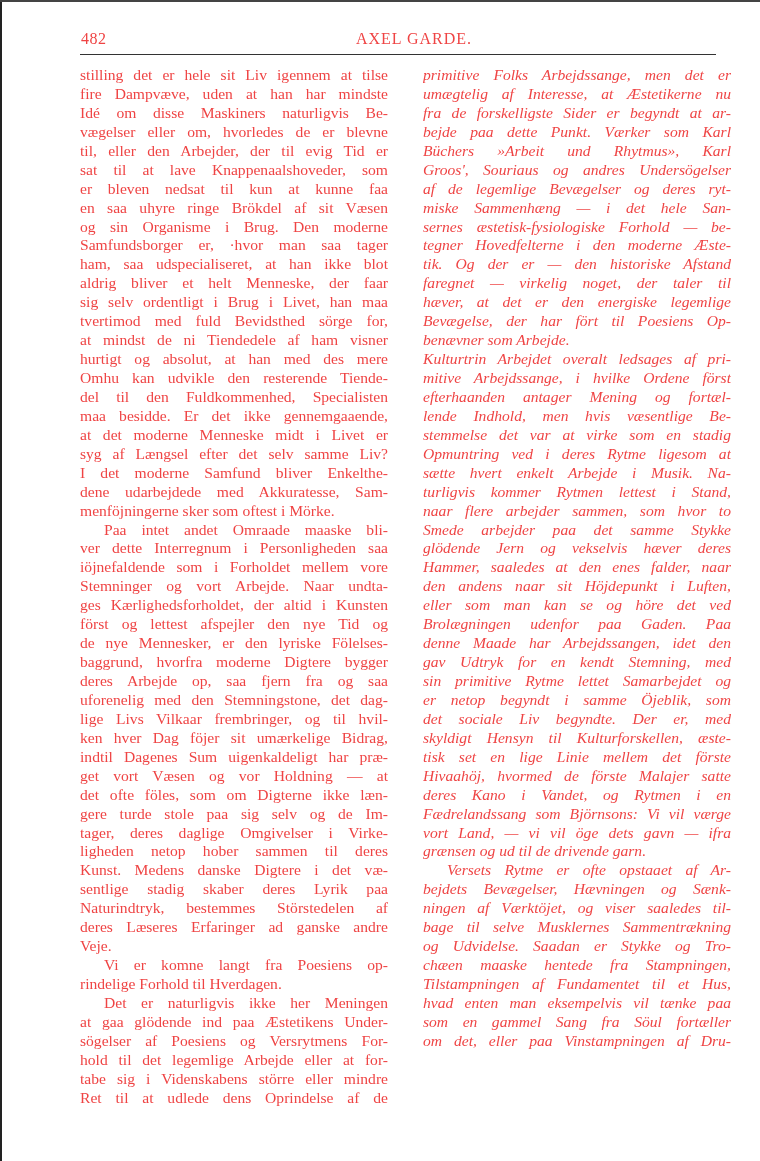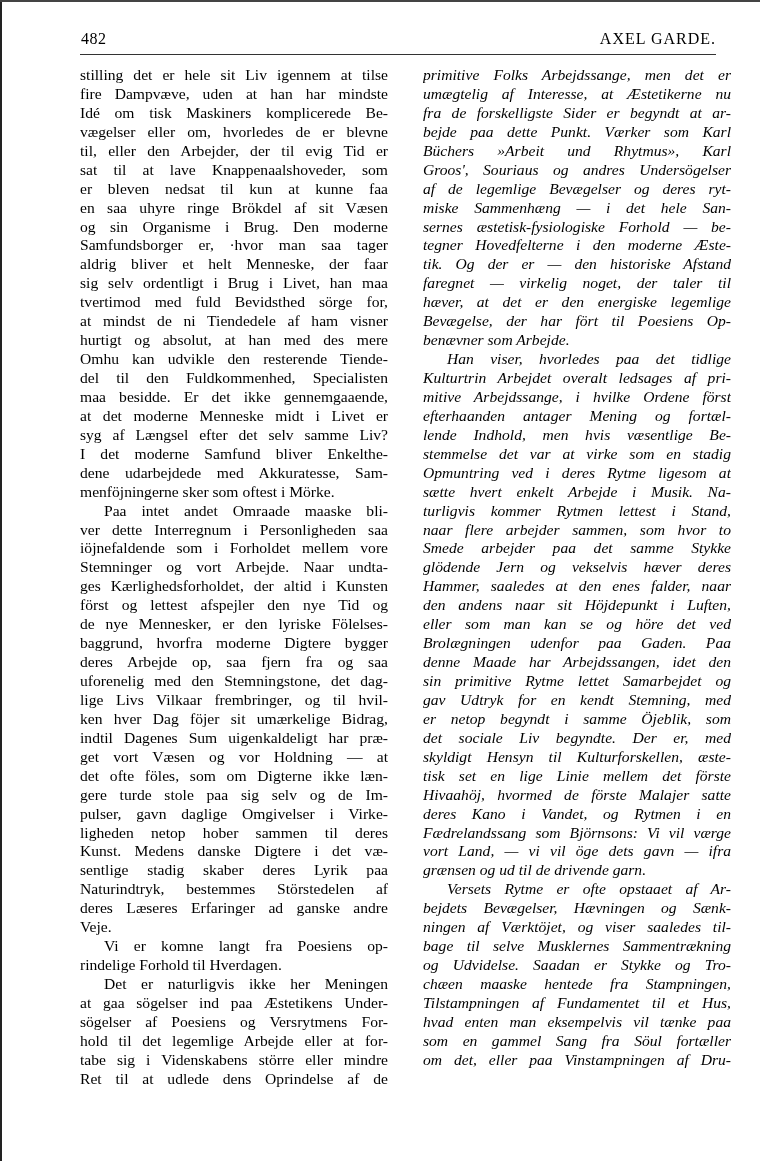--- a/index.html
+++ b/index.html
@@ -1,25 +1,25 @@
 <!DOCTYPE html>
 <html><head>
   <meta charset="utf-8">
   <style>
     html, body { margin: 0; padding: 0; background: #ffffff; }
     body { width: 760px; height: 1161px; position: relative; overflow: hidden; }
     .edge-left { position: absolute; left: 0; top: 0; width: 2px; height: 1161px; background: #222; }
     .edge-top { position: absolute; left: 0; top: 0; width: 760px; height: 2px; background: #444; }
     .page {
       position: absolute; left: 80px; top: 0; width: 636px; height: 1161px;
-      font-family: "Liberation Serif", "DejaVu Serif", serif; color: #000000;
+      font-family: "Liberation Serif", "DejaVu Serif", serif; color: #ef4444;
     }
     .header { position: absolute; left: 0; top: 28px; width: 636px; height: 24px; }
     .page-num { position: absolute; left: 1px; top: 2px; font-size: 16px; letter-spacing: 0.5px; }
-    .running-head { position: absolute; left: 0; width: 636px; top: 2px; text-align: right; font-size: 16px; letter-spacing: 1px; }
+    .running-head { position: absolute; left: 16px; width: 636px; top: 2px; text-align: center; font-size: 16px; letter-spacing: 1px; }
     .rule { position: absolute; left: 0; top: 54px; width: 636px; height: 1px; background: #333; }
     .col {
       position: absolute; top: 66px; width: 308px;
       font-size: 15.6px; line-height: 18.95px; text-align: justify;
     }
     .col-left { left: 0; }
     .col-right { left: 343px; font-style: italic; }
     .line { display: block; white-space: nowrap; text-align: justify; text-align-last: justify; height: 18.95px; overflow: hidden; }
     .line.last { text-align-last: left; }
     .line.indent { padding-left: 24px; }
@@ -33,28 +33,29 @@
 <div class="page">
   <div class="header">
     <span class="page-num">482</span>
     <span class="running-head">AXEL GARDE.</span>
   </div>
   <div class="rule"></div>
 
   <div class="col col-left" id="col-left">
       <span class="line">stilling det er hele sit Liv igennem at tilse</span>
       <span class="line">fire Dampvæve, uden at han har mindste</span>
-      <span class="line">Idé om tisk Maskiners komplicerede Be-</span>
+      <span class="line">Idé om disse Maskiners naturligvis Be-</span>
       <span class="line">vægelser eller om, hvorledes de er blevne</span>
       <span class="line">til, eller den Arbejder, der til evig Tid er</span>
       <span class="line">sat til at lave Knappenaalshoveder, som</span>
       <span class="line">er bleven nedsat til kun at kunne faa</span>
       <span class="line">en saa uhyre ringe Brökdel af sit Væsen</span>
       <span class="line">og sin Organisme i Brug. Den moderne</span>
       <span class="line">Samfundsborger er, ·hvor man saa tager</span>
+      <span class="line">ham, saa udspecialiseret, at han ikke blot</span>
       <span class="line">aldrig bliver et helt Menneske, der faar</span>
       <span class="line">sig selv ordentligt i Brug i Livet, han maa</span>
       <span class="line">tvertimod med fuld Bevidsthed sörge for,</span>
       <span class="line">at mindst de ni Tiendedele af ham visner</span>
       <span class="line">hurtigt og absolut, at han med des mere</span>
       <span class="line">Omhu kan udvikle den resterende Tiende-</span>
       <span class="line">del til den Fuldkommenhed, Specialisten</span>
       <span class="line">maa besidde. Er det ikke gennemgaaende,</span>
       <span class="line">at det moderne Menneske midt i Livet er</span>
       <span class="line">syg af Længsel efter det selv samme Liv?</span>
@@ -70,31 +71,31 @@
       <span class="line">de nye Mennesker, er den lyriske Fölelses-</span>
       <span class="line">baggrund, hvorfra moderne Digtere bygger</span>
       <span class="line">deres Arbejde op, saa fjern fra og saa</span>
       <span class="line">uforenelig med den Stemningstone, det dag-</span>
       <span class="line">lige Livs Vilkaar frembringer, og til hvil-</span>
       <span class="line">ken hver Dag föjer sit umærkelige Bidrag,</span>
       <span class="line">indtil Dagenes Sum uigenkaldeligt har præ-</span>
       <span class="line">get vort Væsen og vor Holdning — at</span>
       <span class="line">det ofte föles, som om Digterne ikke læn-</span>
       <span class="line">gere turde stole paa sig selv og de Im-</span>
-      <span class="line">pulser, gavn daglige Omgivelser i Virke-</span>
+      <span class="line">tager, deres daglige Omgivelser i Virke-</span>
       <span class="line">ligheden netop hober sammen til deres</span>
       <span class="line">Kunst. Medens danske Digtere i det væ-</span>
       <span class="line">sentlige stadig skaber deres Lyrik paa</span>
       <span class="line">Naturindtryk, bestemmes Störstedelen af</span>
       <span class="line">deres Læseres Erfaringer ad ganske andre</span>
       <span class="line last">Veje.</span>
       <span class="line indent">Vi er komne langt fra Poesiens op-</span>
       <span class="line last">rindelige Forhold til Hverdagen.</span>
       <span class="line indent">Det er naturligvis ikke her Meningen</span>
-      <span class="line">at gaa sögelser ind paa Æstetikens Under-</span>
+      <span class="line">at gaa glödende ind paa Æstetikens Under-</span>
       <span class="line">sögelser af Poesiens og Versrytmens For-</span>
       <span class="line">hold til det legemlige Arbejde eller at for-</span>
       <span class="line">tabe sig i Videnskabens större eller mindre</span>
       <span class="line">Ret til at udlede dens Oprindelse af de</span>
     </div>
   <div class="col col-right" id="col-right">
       <span class="line">primitive Folks Arbejdssange, men det er</span>
       <span class="line">umægtelig af Interesse, at Æstetikerne nu</span>
       <span class="line">fra de forskelligste Sider er begyndt at ar-</span>
       <span class="line">bejde paa dette Punkt. Værker som Karl</span>
@@ -102,39 +103,38 @@
       <span class="line">Groos', Souriaus og andres Undersögelser</span>
       <span class="line">af de legemlige Bevægelser og deres ryt-</span>
       <span class="line">miske Sammenhæng — i det hele San-</span>
       <span class="line">sernes æstetisk-fysiologiske Forhold — be-</span>
       <span class="line">tegner Hovedfelterne i den moderne Æste-</span>
       <span class="line">tik. Og der er — den historiske Afstand</span>
       <span class="line">faregnet — virkelig noget, der taler til</span>
       <span class="line">hæver, at det er den energiske legemlige</span>
       <span class="line">Bevægelse, der har fört til Poesiens Op-</span>
       <span class="line last">benævner som Arbejde.</span>
-      <span class="line indent">Han viser, hvorledes paa det tidlige</span>
       <span class="line">Kulturtrin Arbejdet overalt ledsages af pri-</span>
       <span class="line">mitive Arbejdssange, i hvilke Ordene först</span>
       <span class="line">efterhaanden antager Mening og fortæl-</span>
       <span class="line">lende Indhold, men hvis væsentlige Be-</span>
       <span class="line">stemmelse det var at virke som en stadig</span>
       <span class="line">Opmuntring ved i deres Rytme ligesom at</span>
       <span class="line">sætte hvert enkelt Arbejde i Musik. Na-</span>
       <span class="line">turligvis kommer Rytmen lettest i Stand,</span>
       <span class="line">naar flere arbejder sammen, som hvor to</span>
       <span class="line">Smede arbejder paa det samme Stykke</span>
       <span class="line">glödende Jern og vekselvis hæver deres</span>
       <span class="line">Hammer, saaledes at den enes falder, naar</span>
       <span class="line">den andens naar sit Höjdepunkt i Luften,</span>
       <span class="line">eller som man kan se og höre det ved</span>
       <span class="line">Brolægningen udenfor paa Gaden. Paa</span>
       <span class="line">denne Maade har Arbejdssangen, idet den</span>
+      <span class="line">gav Udtryk for en kendt Stemning, med</span>
       <span class="line">sin primitive Rytme lettet Samarbejdet og</span>
-      <span class="line">gav Udtryk for en kendt Stemning, med</span>
       <span class="line">er netop begyndt i samme Öjeblik, som</span>
       <span class="line">det sociale Liv begyndte. Der er, med</span>
       <span class="line">skyldigt Hensyn til Kulturforskellen, æste-</span>
       <span class="line">tisk set en lige Linie mellem det förste</span>
       <span class="line">Hivaahöj, hvormed de förste Malajer satte</span>
       <span class="line">deres Kano i Vandet, og Rytmen i en</span>
       <span class="line">Fædrelandssang som Björnsons: Vi vil værge</span>
       <span class="line">vort Land, — vi vil öge dets gavn — ifra</span>
       <span class="line last">grænsen og ud til de drivende garn.</span>
       <span class="line indent">Versets Rytme er ofte opstaaet af Ar-</span>

